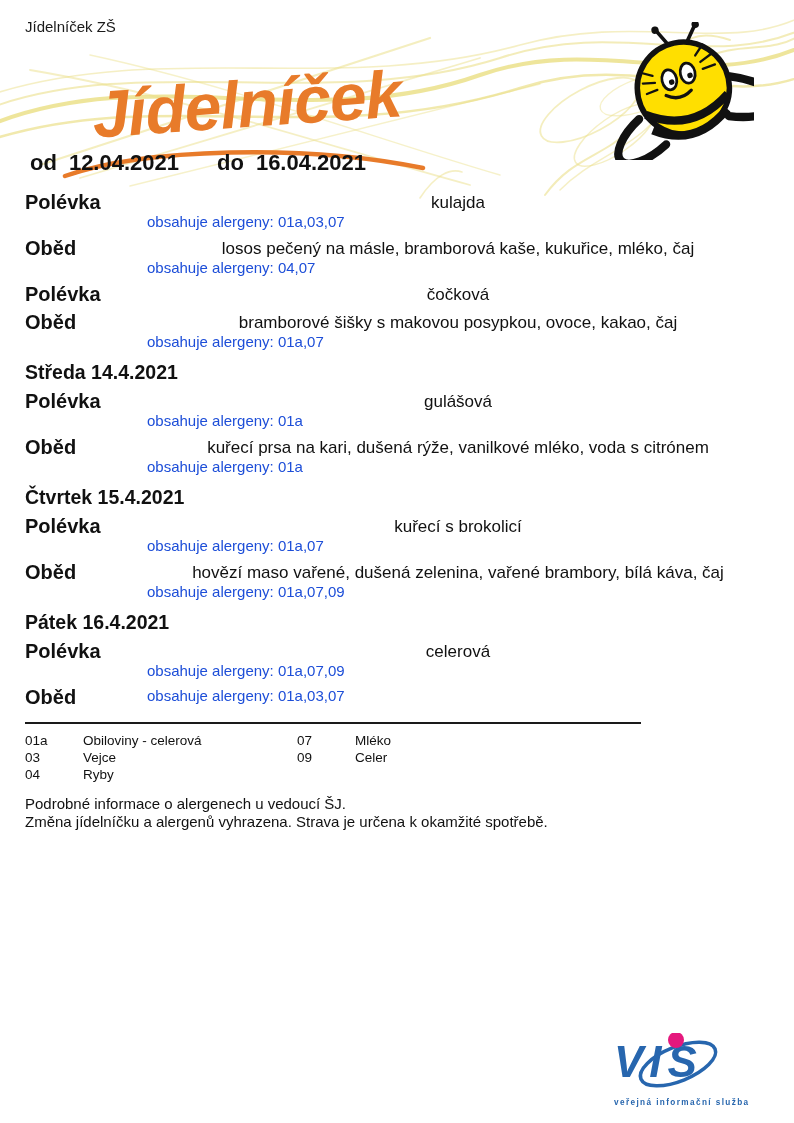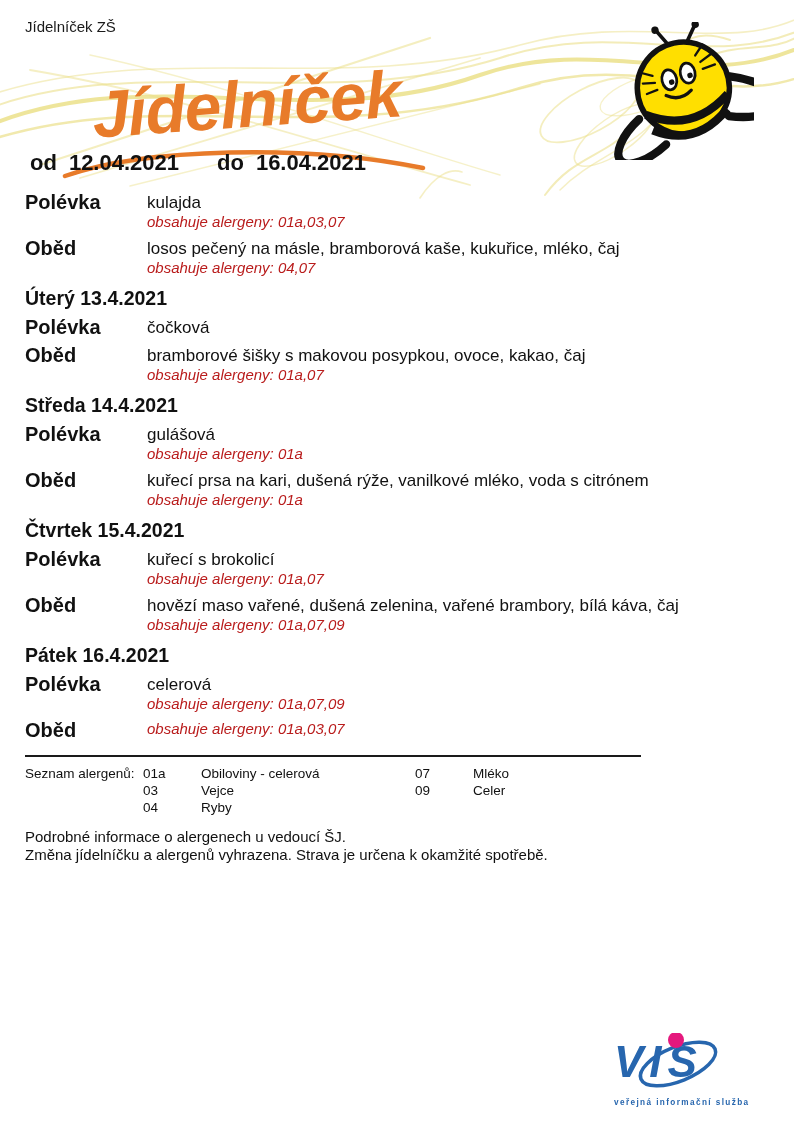--- a/index.html
+++ b/index.html
@@ -24,22 +24,22 @@
     font-size:22px;font-weight:bold;white-space:nowrap;text-align:center;
   }
   .date-line .gap-s{display:inline-block;width:12px;}
   .date-line .gap-l{display:inline-block;width:38px;}
   
   .content{position:absolute;top:192px;left:25px;width:744px;}
   .day-name{font-size:19.5px;line-height:24px;font-weight:bold;margin:9px 0 7px;}
   .course{display:flex;margin-bottom:7px;}
   .course-label{width:122px;flex:0 0 122px;font-size:20px;font-weight:bold;line-height:21px;}
   .course-body{flex:1;}
-  .course-text{font-size:17px;line-height:21px;}
-  .course-allergens{font-size:15px;line-height:18px;font-style:italic;color:#b91c1c;}
+  .course-text{font-size:17px;line-height:21px;text-align:center;}
+  .course-allergens{font-size:15px;line-height:18px;color:#1d4ed8;}
   .rule{border:none;border-top:2px solid #1a1a1a;width:616px;margin:14px 0 8px;}
   
   .allergen-row{display:flex;font-size:13.5px;line-height:17px;}
   .allergen-list-label{width:118px;flex:0 0 118px;}
   .allergen-col{width:272px;flex:0 0 272px;}
   .allergen-col.col2{width:auto;flex:0 0 auto;}
   .allergen-item{display:flex;gap:22px;}
   .allergen-code{width:36px;flex:0 0 36px;}
   .notes{margin-top:12px;font-size:15px;line-height:17.5px;}
   
@@ -118,21 +118,20 @@
     <div class="course">
       <div class="course-label">Oběd</div>
       <div class="course-body">
         <div class="course-text">losos pečený na másle, bramborová kaše, kukuřice, mléko, čaj</div>
         <div class="course-allergens">obsahuje alergeny: 04,07</div>
       </div>
     </div>
   </section>
 
   <section class="day">
-    <h2 class="day-name">Úterý 13.4.2021</h2>
     <div class="course">
       <div class="course-label">Polévka</div>
       <div class="course-body">
         <div class="course-text">čočková</div>
         <div class="course-allergens"></div>
       </div>
     </div>
     <div class="course">
       <div class="course-label">Oběd</div>
       <div class="course-body">
@@ -191,21 +190,20 @@
       <div class="course-label">Oběd</div>
       <div class="course-body">
         <div class="course-allergens">obsahuje alergeny: 01a,03,07</div>
       </div>
     </div>
   </section>
 
   <hr class="rule">
 
   <div class="allergen-row">
-    <div class="allergen-list-label">Seznam alergenů:</div>
     <div class="allergen-col">
       <div class="allergen-item">
         <span class="allergen-code">01a</span>
         <span class="allergen-name">Obiloviny - celerová</span>
       </div>
       <div class="allergen-item">
         <span class="allergen-code">03</span>
         <span class="allergen-name">Vejce</span>
       </div>
       <div class="allergen-item">

